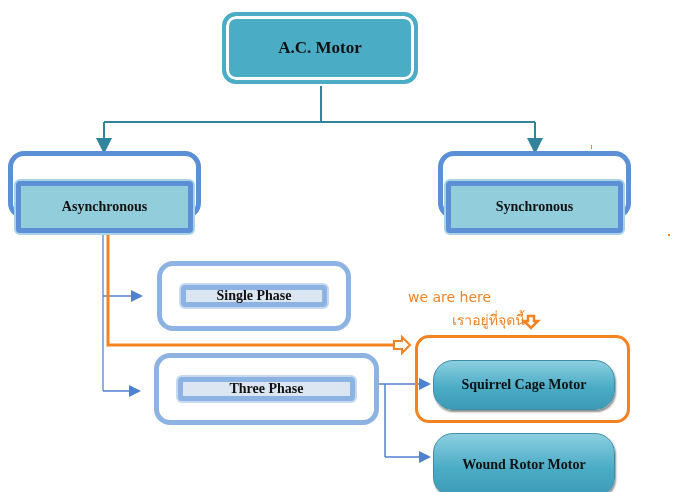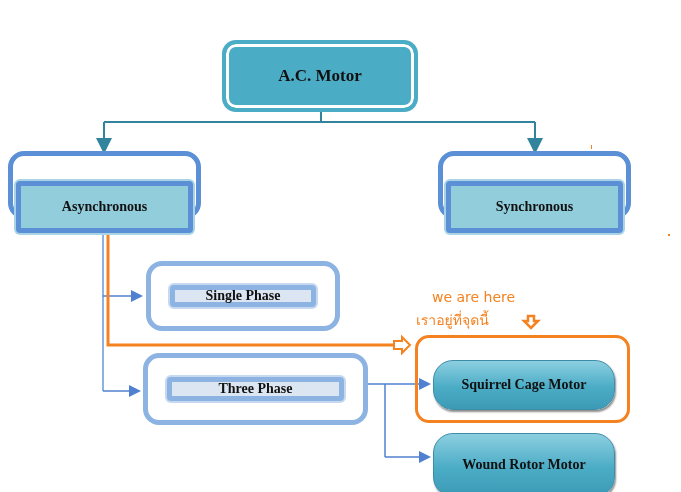--- a/index.html
+++ b/index.html
@@ -5,55 +5,55 @@
   html, body { margin: 0; padding: 0; background: #ffffff; }
   body { width: 681px; height: 492px; position: relative; overflow: hidden;
          font-family: "Liberation Serif", serif; }
   svg.connectors { position: absolute; left: 0; top: 0; width: 681px; height: 492px; }
   .node { position: absolute; box-sizing: border-box; display: flex;
           align-items: center; justify-content: center; font-weight: bold; color: #111; }
   .node span { white-space: nowrap; }
 
   
   #root { left: 222px; top: 12px; width: 196px; height: 72px; border-radius: 14px;
-          background: #4bacc6; border: 4px solid #4bacc6; box-shadow: inset 0 0 0 3px #ffffff, inset 0 0 0 5px #4bacc6; margin-top: 28px; }
+          background: #4bacc6; border: 4px solid #4bacc6; box-shadow: inset 0 0 0 3px #ffffff, inset 0 0 0 5px #4bacc6; }
   #root span { font-size: 17px; }
 
   
   .lvl2 { border-radius: 16px; background: #ffffff; border: 5px solid #5b8fd6; padding: 3px; }
   .lvl2 .inner { width: 100%; height: 100%; box-sizing: border-box; border: 5px solid #5b8fd6;
                  border-radius: 4px; background: #92cddc; display: flex; align-items: center; justify-content: center;
                  box-shadow: 0 0 0 2px #a8d4e6; margin-top: 44px; }
   .lvl2 span { font-size: 14px; }
   #async { left: 8px; top: 151px; width: 193px; height: 68px; }
   #sync  { left: 438px; top: 151px; width: 193px; height: 68px; text-align: center; }
 
   
-  .lvl3 { border-radius: 16px; background: #ffffff; border: 5px solid #8db3e2; padding: 19px; }
+  .lvl3 { border-radius: 16px; background: #ffffff; border: 5px solid #8db3e2; padding: 19px; margin-left: 11px; }
   .lvl3 .inner { width: 100%; height: 100%; box-sizing: border-box; border: 5px solid #8db3e2;
                  border-radius: 4px; background: #dce6f2; display: flex; align-items: center; justify-content: center;
                  box-shadow: 0 0 0 2px #c6d9f1; }
   .lvl3 span { font-size: 14px; }
   #single { left: 146px; top: 261px; width: 194px; height: 70px; }
   #three  { left: 143px; top: 353px; width: 225px; height: 72px; }
 
   
   .lvl4 { border-radius: 20px; border: 1px solid #3d8ca8;
           background: linear-gradient(#8ccfe0, #4bacc6 55%, #3c9ab5);
           box-shadow: 1px 2px 2px rgba(0,0,0,0.45); }
   .lvl4 span { font-size: 14px; }
   #squirrel { left: 433px; top: 360px; width: 182px; height: 50px; }
   #wound    { left: 433px; top: 433px; width: 182px; height: 64px; }
 
   #highlight { position: absolute; left: 415px; top: 335px; width: 215px; height: 88px;
                border: 3px solid #f58220; border-radius: 14px; box-sizing: border-box; }
 
   .note { position: absolute; color: #f58220; font-family: "DejaVu Sans", sans-serif; font-size: 14px; }
-  #note-en { left: 432px; top: 289px; }
-  #note-th { left: 416px; top: 309px; }
+  #note-en { left: 408px; top: 289px; }
+  #note-th { left: 452px; top: 309px; }
 </style>
 </head>
 <body>
 
 <svg class="connectors" viewBox="0 0 681 492">
   <defs>
     <marker id="arrTeal" markerWidth="8" markerHeight="8" refX="4" refY="4" orient="auto">
       <path d="M0,0 L8,4 L0,8 z" fill="#31849b"></path>
     </marker>
     <marker id="arrBlue" markerWidth="8" markerHeight="8" refX="6" refY="4" orient="auto">

